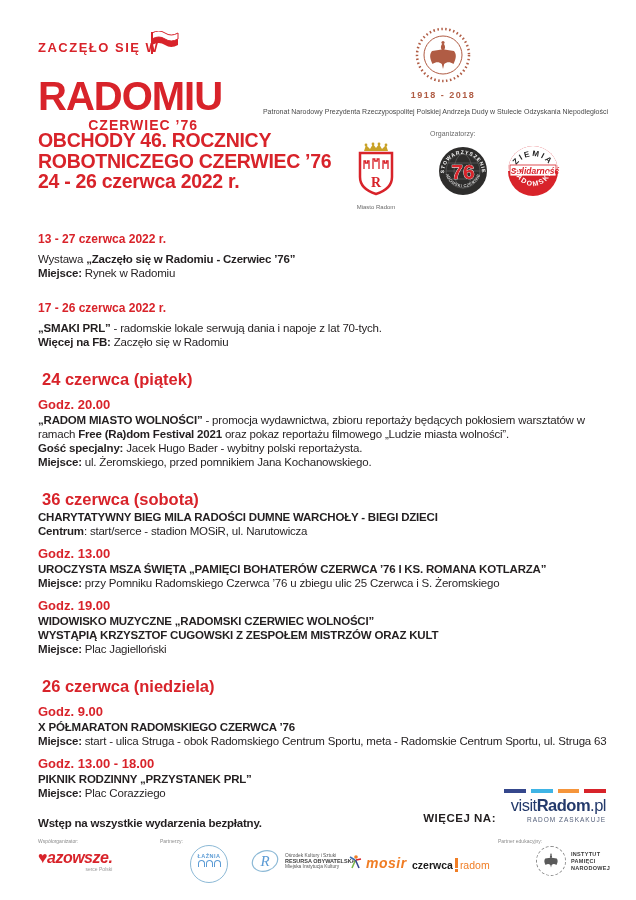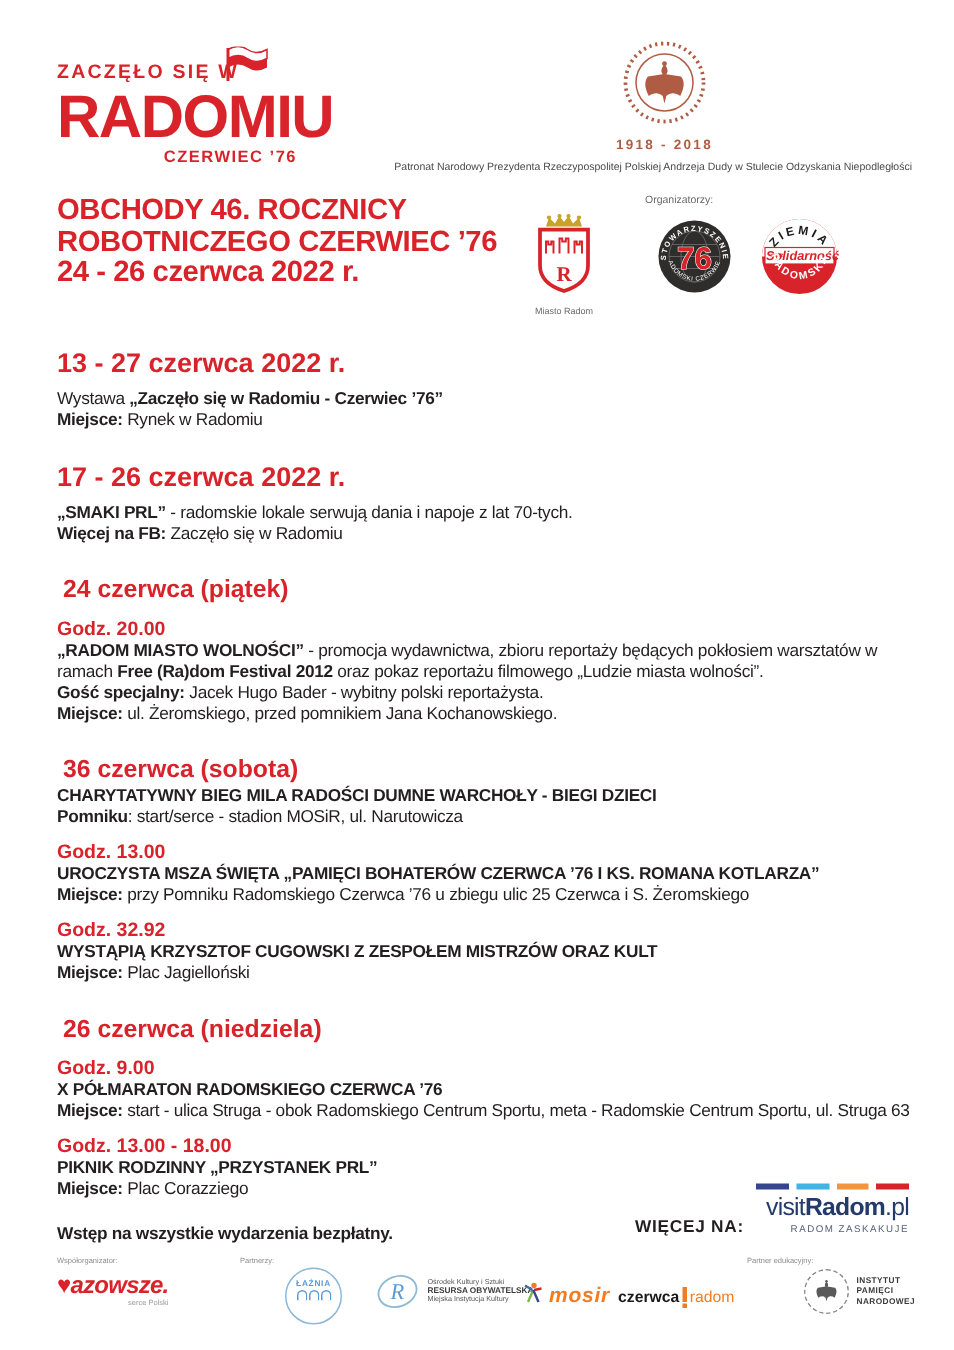--- a/index.html
+++ b/index.html
@@ -4,38 +4,38 @@
 <style>
   html,body{margin:0;padding:0;background:#e8e8e8;}
   .page{
     position:relative;width:636px;height:900px;background:#ffffff;
     font-family:"Liberation Sans","DejaVu Sans",sans-serif;
     color:#231f20;overflow:hidden;margin:0 auto;
   }
   
   .logo-block{position:absolute;left:38px;top:40px;width:160px;}
   .logo-l1{font-size:13px;font-weight:bold;color:#d8232a;letter-spacing:1.5px;}
-  .logo-l2{font-size:40px;font-weight:bold;color:#d8232a;letter-spacing:-1px;line-height:42px;margin-top:2px;}
-  .logo-l3{font-size:11px;font-weight:bold;color:#d8232a;text-align:right;letter-spacing:1px;margin-top:0;}
+  .logo-l2{font-size:40px;font-weight:bold;color:#d8232a;letter-spacing:-1px;line-height:42px;margin-top:20px;}
+  .logo-l3{font-size:14px;font-weight:bold;color:#d8232a;text-align:right;letter-spacing:1px;margin-top:0;}
   .logo-flag{position:absolute;left:112px;top:-9px;}
   .seal-block{position:absolute;left:408px;top:26px;width:70px;text-align:center;}
   .seal-years{font-size:9px;font-weight:bold;color:#b05c44;letter-spacing:1.5px;margin-top:2px;}
   .patronage{position:absolute;right:28px;top:108px;font-size:7px;color:#4a4a4a;}
   .title-block{position:absolute;left:38px;top:130px;width:320px;
     font-size:19.5px;line-height:20.5px;font-weight:bold;color:#d8232a;letter-spacing:-0.3px;}
   .org-block{position:absolute;left:352px;top:130px;width:250px;}
   .org-label{font-size:7px;color:#6a6a6a;margin-left:78px;}
   .org-logos{display:flex;align-items:flex-start;margin-top:5px;}
   .org-crest{width:44px;text-align:center;margin-left:2px;}
   .crest-caption{font-size:6px;color:#6a6a6a;margin-top:2px;}
   .org-badge76{margin-left:40px;margin-top:4px;}
   .org-ziemia{margin-left:18px;margin-top:2px;}
   
   .schedule{position:absolute;left:38px;top:226px;width:572px;}
-  .h-range{font-size:18px;font-weight:bold;color:#d8232a;margin:21px 0 6px;}
+  .h-range{font-size:12px;font-weight:bold;color:#d8232a;margin:21px 0 6px;}
   .h-day{font-size:16.5px;font-weight:bold;color:#d8232a;margin:21px 4px 1px;}
   .sec:first-child .h-range{margin-top:6px;}
   .time{font-size:13px;line-height:15px;font-weight:bold;color:#d8232a;margin:8px 0 1px;}
   .line{font-size:11.5px;line-height:14px;letter-spacing:-0.2px;}
   .b{font-weight:bold;}
   .note{font-size:11.5px;font-weight:bold;margin-top:17px;letter-spacing:-0.2px;}
   
   .more-label{position:absolute;right:140px;top:812px;font-size:11.5px;font-weight:bold;letter-spacing:0.5px;}
   .visit-block{position:absolute;right:30px;top:789px;width:102px;text-align:right;}
   .visit-bars{display:flex;gap:5px;justify-content:flex-end;}
@@ -182,32 +182,33 @@
         <div class="line"><span class="b">Miejsce:</span><span> Rynek w Radomiu</span></div>
       </div>
       <div class="sec">
         <div class="h-range">17 - 26 czerwca 2022 r.</div>
         <div class="line"><span class="b">„SMAKI PRL”</span><span> - radomskie lokale serwują dania i napoje z lat 70-tych.</span></div>
         <div class="line"><span class="b">Więcej na FB:</span><span> Zaczęło się w Radomiu</span></div>
       </div>
       <div class="sec">
         <div class="h-day">24 czerwca (piątek)</div>
         <div class="time">Godz. 20.00</div>
-        <div class="line"><span class="b">„RADOM MIASTO WOLNOŚCI”</span><span> - promocja wydawnictwa, zbioru reportaży będących pokłosiem warsztatów w ramach </span><span class="b">Free (Ra)dom Festival 2012</span><span> oraz pokaz reportażu filmowego „Ludzie miasta wolności”.</span></div>
+        <div class="line"><span class="b">„RADOM MIASTO WOLNOŚCI”</span><span> - promocja wydawnictwa, zbioru reportaży będących pokłosiem warsztatów w ramach </span><span class="b">Free (Ra)dom Festival 2021</span><span> oraz pokaz reportażu filmowego „Ludzie miasta wolności”.</span></div>
         <div class="line"><span class="b">Gość specjalny:</span><span> Jacek Hugo Bader - wybitny polski reportażysta.</span></div>
         <div class="line"><span class="b">Miejsce:</span><span> ul. Żeromskiego, przed pomnikiem Jana Kochanowskiego.</span></div>
       </div>
       <div class="sec">
         <div class="h-day">36 czerwca (sobota)</div>
         <div class="line"><span class="b">CHARYTATYWNY BIEG MILA RADOŚCI DUMNE WARCHOŁY - BIEGI DZIECI</span></div>
-        <div class="line"><span class="b">Pomniku</span><span>: start/serce - stadion MOSiR, ul. Narutowicza</span></div>
+        <div class="line"><span class="b">Centrum</span><span>: start/serce - stadion MOSiR, ul. Narutowicza</span></div>
         <div class="time">Godz. 13.00</div>
         <div class="line"><span class="b">UROCZYSTA MSZA ŚWIĘTA „PAMIĘCI BOHATERÓW CZERWCA ’76 I KS. ROMANA KOTLARZA”</span></div>
         <div class="line"><span class="b">Miejsce:</span><span> przy Pomniku Radomskiego Czerwca ’76 u zbiegu ulic 25 Czerwca i S. Żeromskiego</span></div>
-        <div class="time">Godz. 32.92</div>
+        <div class="time">Godz. 19.00</div>
+        <div class="line"><span class="b">WIDOWISKO MUZYCZNE „RADOMSKI CZERWIEC WOLNOŚCI”</span></div>
         <div class="line"><span class="b">WYSTĄPIĄ KRZYSZTOF CUGOWSKI Z ZESPOŁEM MISTRZÓW ORAZ KULT</span></div>
         <div class="line"><span class="b">Miejsce:</span><span> Plac Jagielloński</span></div>
       </div>
       <div class="sec">
         <div class="h-day">26 czerwca (niedziela)</div>
         <div class="time">Godz. 9.00</div>
         <div class="line"><span class="b">X PÓŁMARATON RADOMSKIEGO CZERWCA ’76</span></div>
         <div class="line"><span class="b">Miejsce:</span><span> start - ulica Struga - obok Radomskiego Centrum Sportu, meta - Radomskie Centrum Sportu, ul. Struga 63</span></div>
         <div class="time">Godz. 13.00 - 18.00</div>
         <div class="line"><span class="b">PIKNIK RODZINNY „PRZYSTANEK PRL”</span></div>

